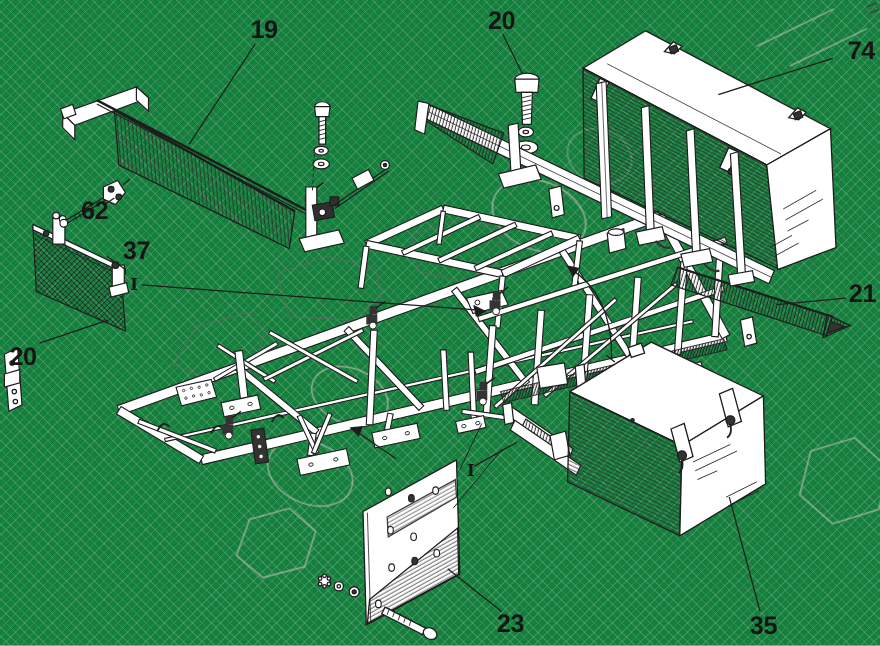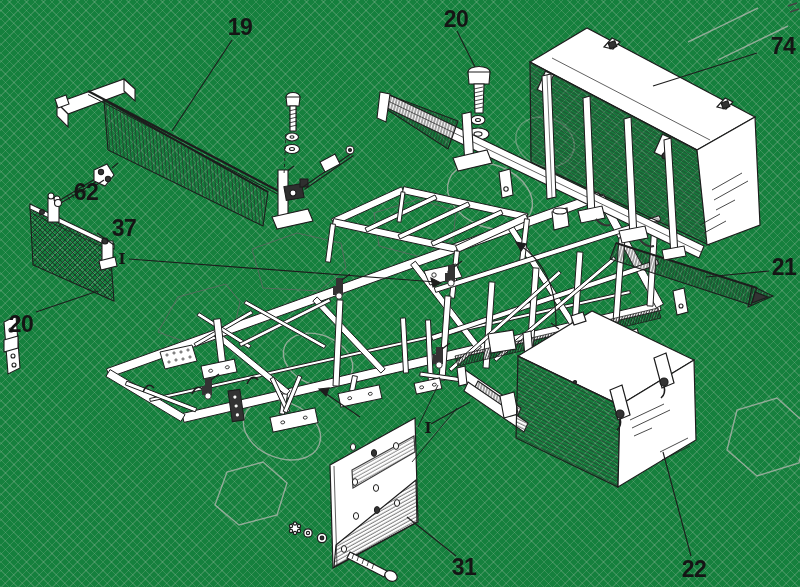--- a/index.html
+++ b/index.html
@@ -438,18 +438,18 @@
   </g>
 </svg>
 
 <div class="callout" style="left: 240px; top: 27px;">19</div>
 <div class="callout" style="left: 456px; top: 19px; text-align: center;">20</div>
 <div class="callout" style="left: 783px; top: 46px;">74</div>
 <div class="callout" style="left: 86px; top: 192px;">62</div>
 <div class="callout" style="left: 85px; top: 228px; margin-left: 39px;">37</div>
 <div class="callout" style="left: 21px; top: 324px;">20</div>
 <div class="callout" style="left: 784px; top: 267px;">21</div>
-<div class="callout" style="left: 464px; top: 567px;">31</div>
-<div class="callout" style="left: 694px; top: 569px;">22</div>
+<div class="callout" style="left: 464px; top: 567px;">23</div>
+<div class="callout" style="left: 694px; top: 569px;">35</div>
 <div class="vmark" style="left: 122px; top: 259px;">I</div>
 <div class="vmark" style="left: 428px; top: 428px;">I</div>
 
 </div>
 
 </body></html>

